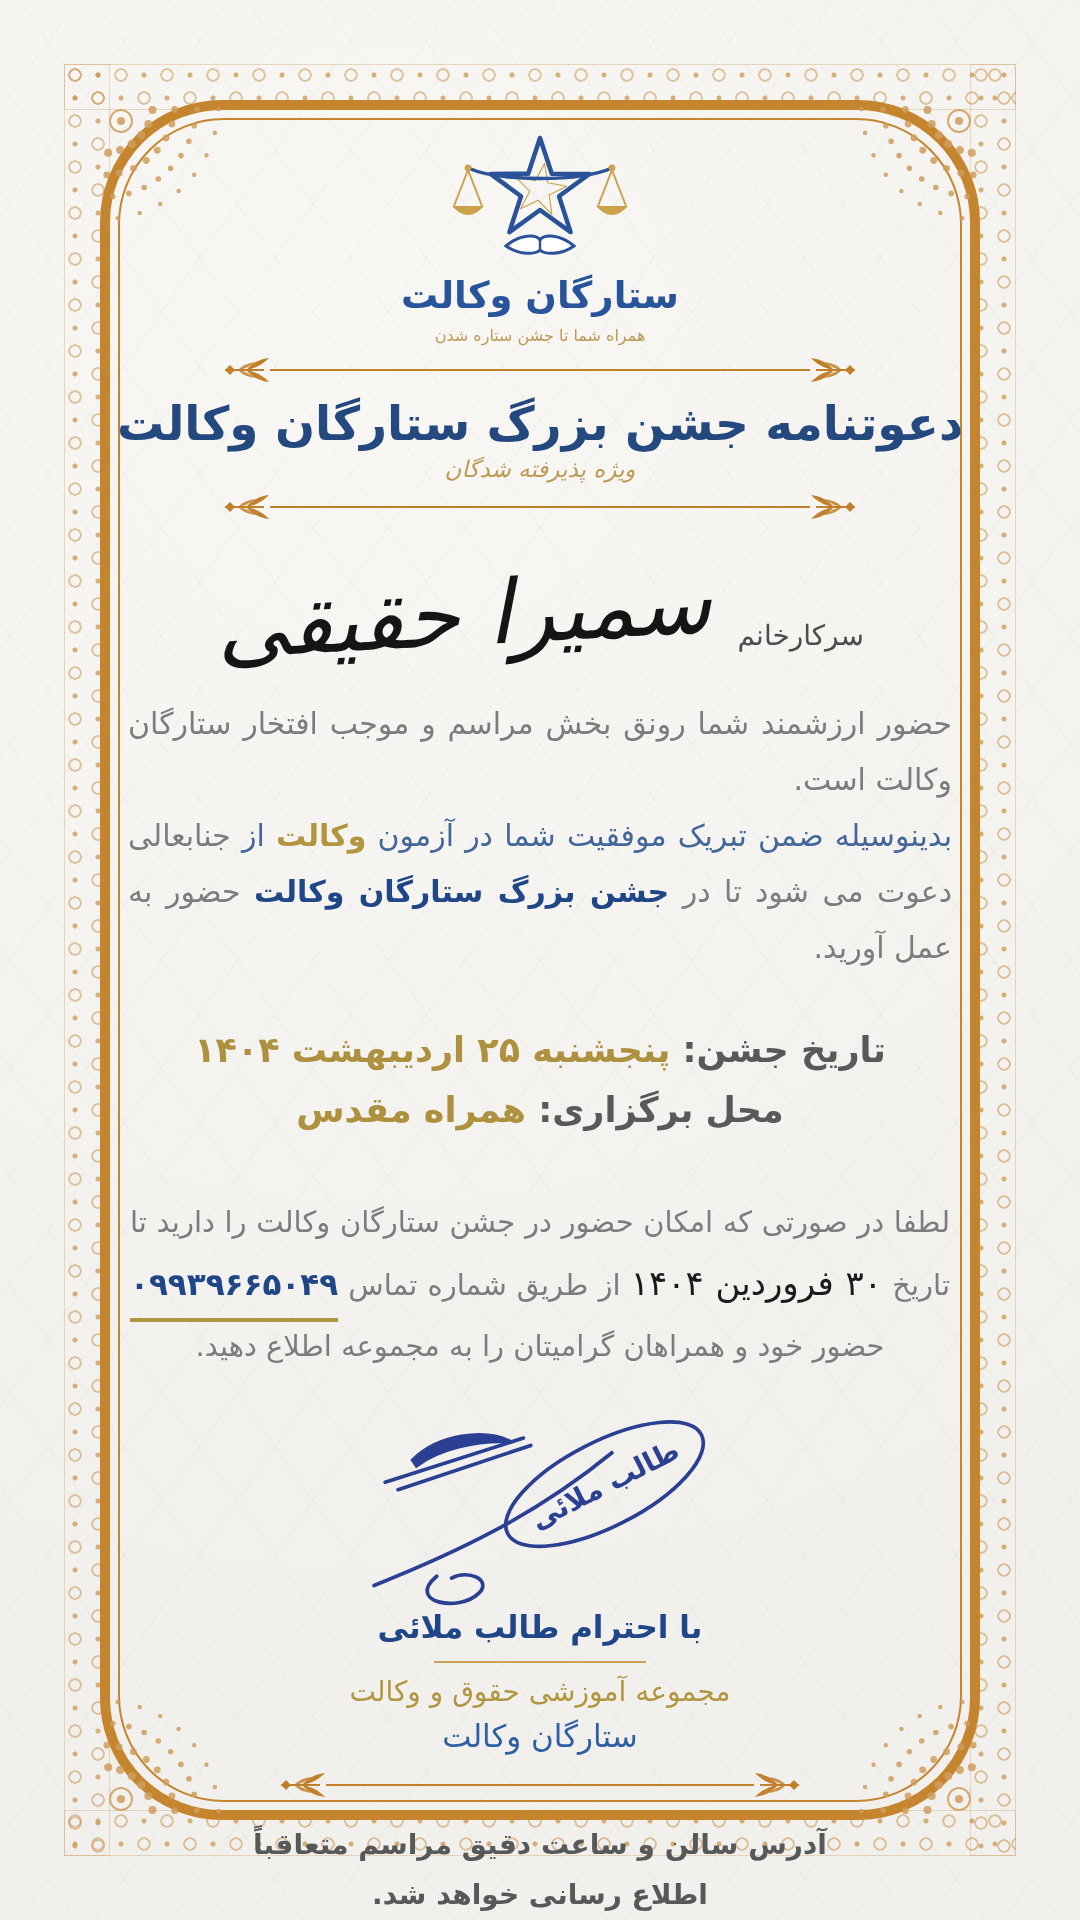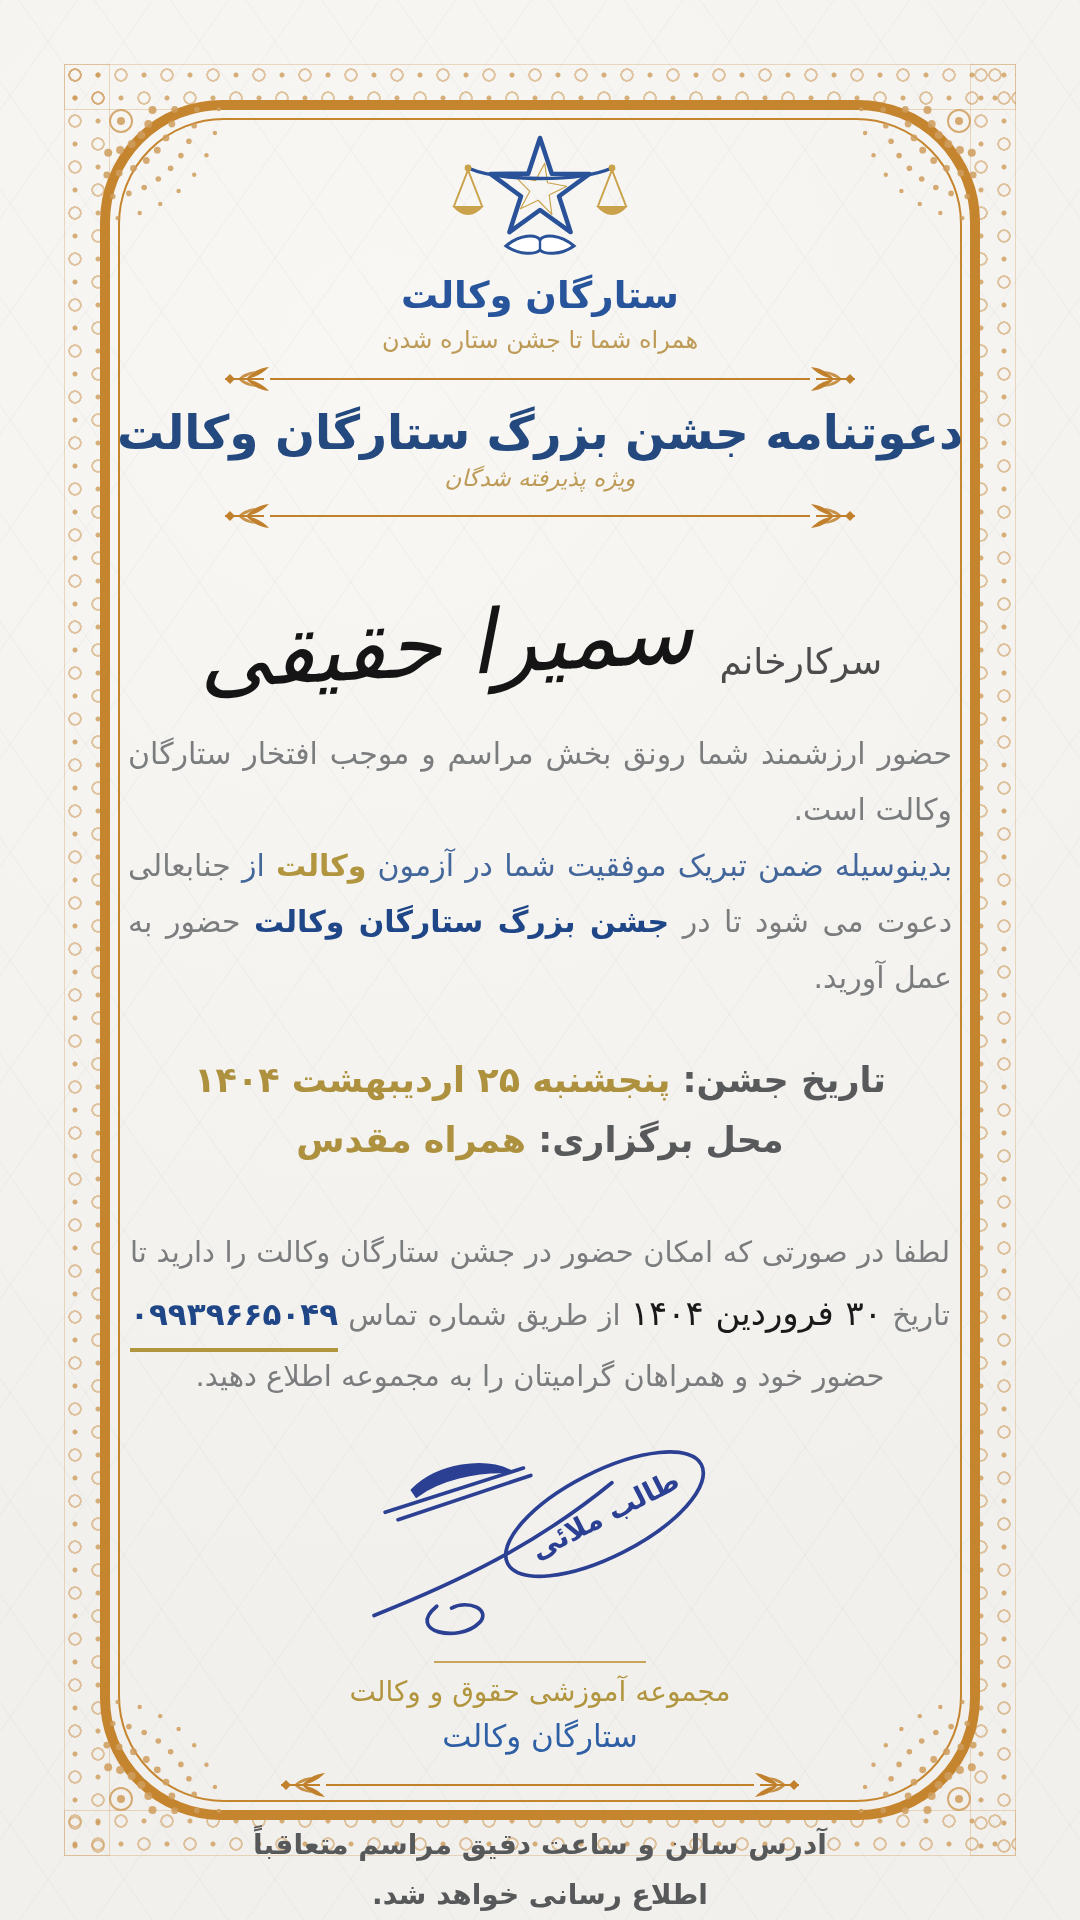--- a/index.html
+++ b/index.html
@@ -46,34 +46,34 @@
 
   
   .content{
     position:absolute;inset:0;
     display:flex;flex-direction:column;align-items:center;
     padding-top:122px;box-sizing:border-box;
     text-align:center;
   }
   .logo{width:200px;height:150px;flex:0 0 auto}
   .brand{margin-top:2px;font-size:37px;font-weight:bold;color:#27549b;letter-spacing:0;}
-  .tagline{margin-top:9px;font-size:24px;color:#bd9a55;letter-spacing:1px;}
+  .tagline{margin-top:9px;font-size:16px;color:#bd9a55;letter-spacing:1px;}
 
   .divider{display:flex;align-items:center;margin-top:12px;color:#c0802c;}
   .divider .line{flex:1;height:2px;background:#c0802c;}
   .divider svg{width:46px;height:26px;flex:0 0 auto}
   .divider .orn-right{transform:scaleX(-1)}
   .d1,.d2{width:632px}
   .d3{width:520px;margin-top:18px}
 
   .main-title{margin-top:10px;font-size:47px;font-weight:900;color:#24497f;line-height:1.3;}
   .audience{margin-top:2px;font-size:23px;color:#bd9a55;font-style:italic;}
 
   .name-row{display:flex;align-items:flex-end;justify-content:center;margin-top:22px;height:152px;}
-  .honorific{font-size:36px;color:#4c4c4c;padding-bottom:20px;}
+  .honorific{font-size:28px;color:#4c4c4c;padding-bottom:20px;font-family:Liberation Serif, serif;}
   .script-name{
     font-size:88px;font-style:italic;color:#151515;
     margin-right:26px;transform:rotate(-3deg);
     font-family:"DejaVu Sans",sans-serif;line-height:1.3;
   }
 
   .body-block{width:824px;margin-top:24px;text-align:justify;font-size:30px;line-height:56px;color:#7b7c7e;}
   .body-block p{margin:0;}
   .t-steel{color:#44679b;}
   .t-gold{color:#b2953f;font-weight:bold;}
@@ -237,20 +237,21 @@
         <ellipse cx="300" cy="88" rx="118" ry="46" transform="rotate(-27 300 88)"></ellipse>
         <path d="M50,198 C140,162 225,122 308,54"></path>
         <path d="M92,62 C120,34 170,28 198,42 C160,40 120,50 96,68 Z" fill="#2b3f93"></path>
         <path d="M62,86 L212,38"></path>
         <path d="M76,94 L220,46"></path>
         <path d="M118,188 C84,216 142,228 164,206 C178,192 152,180 134,190"></path>
       </g>
       <text x="300" y="99" transform="rotate(-27 300 88)" font-size="30" font-weight="bold" fill="#2b3f93" text-anchor="middle">طالب ملائی</text>
     </svg>
 
+    <div class="respect">با احترام طالب ملائی</div>
     <div class="small-rule"></div>
     <div class="org1">مجموعه آموزشی حقوق و وکالت</div>
     <div class="org2">ستارگان وکالت</div>
 
     <div class="divider d3">
       <svg>
           <use href="#orn"></use>
         </svg>
       <div class="line"></div>
       <svg class="orn-right">

